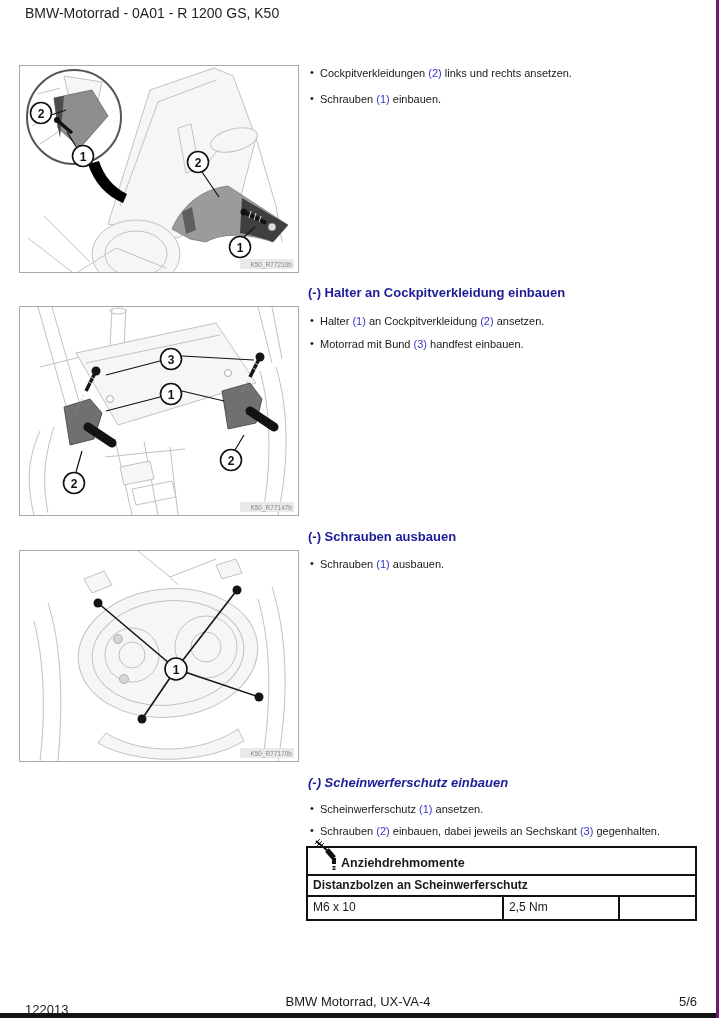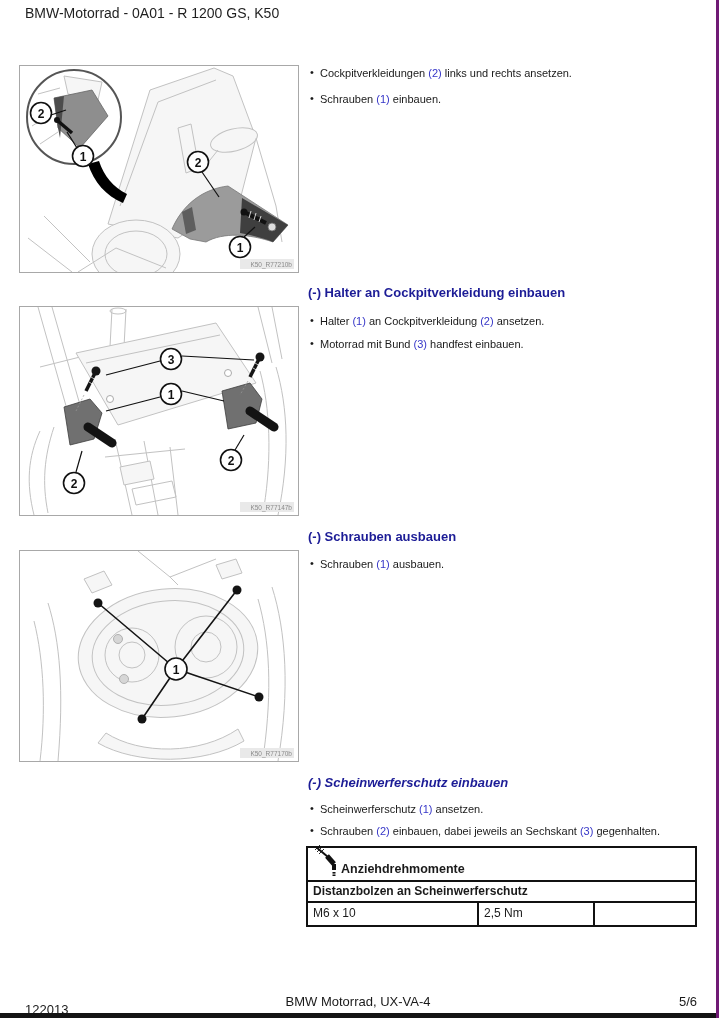--- a/index.html
+++ b/index.html
@@ -22,28 +22,28 @@
   .callout-num { font-size:12px; font-weight:bold; fill:#111111; text-anchor:middle;
                  font-family:"Liberation Sans", sans-serif; }
   .leader { stroke:#111111; stroke-width:1.2; fill:none; }
   .heading { position:absolute; left:308px; width:400px; font-size:13px; font-weight:bold; color:#1c1c96; }
   .bullet { position:absolute; left:308px; width:400px; font-size:11px; line-height:15px;
             padding-left:12px; box-sizing:border-box; }
   .bullet::before { content:"•"; position:absolute; left:2px; top:-1px; font-size:11px; color:#1a1a1a; }
   .ref { color:#3636c8; }
   .tq-table { position:absolute; left:306px; top:846px; width:391px; border:2px solid #111;
               box-sizing:border-box; background:#fff; }
-  .tq-row1 { height:34px; border-bottom:2px solid #111; display:flex; align-items:flex-end;
+  .tq-row1 { height:28px; border-bottom:2px solid #111; display:flex; align-items:flex-end;
              padding:3px 5px 4px 5px; box-sizing:border-box; }
   .tq-title { font-size:12.5px; font-weight:bold; margin-left:2px; }
   .tq-row2 { height:21px; border-bottom:2px solid #111; font-size:12px; font-weight:bold;
              padding:2px 0 16px 5px; box-sizing:border-box; }
   .tq-row3 { display:flex; height:22px; }
   .tq-cell { font-size:12px; padding:3px 0 0 5px; box-sizing:border-box; }
-  .tq-c1 { width:171px; border-right:2px solid #111; }
+  .tq-c1 { width:196px; border-right:2px solid #111; }
   .tq-c2 { width:116px; border-right:2px solid #111; }
   .tq-c3 { flex:1; }
   .doc-footer { position:absolute; top:994px; left:0; width:100%; font-size:13px; }
   .footer-left { position:absolute; left:25px;margin-top:8px; }
   .footer-center { position:absolute; left:0; width:100%; text-align:center; }
   .footer-right { position:absolute; right:19px; }
   .bottom-bar { position:absolute; left:0; top:1013px; width:100%; height:5px; background:#141414; }
 </style>
 </head>
 <body>

